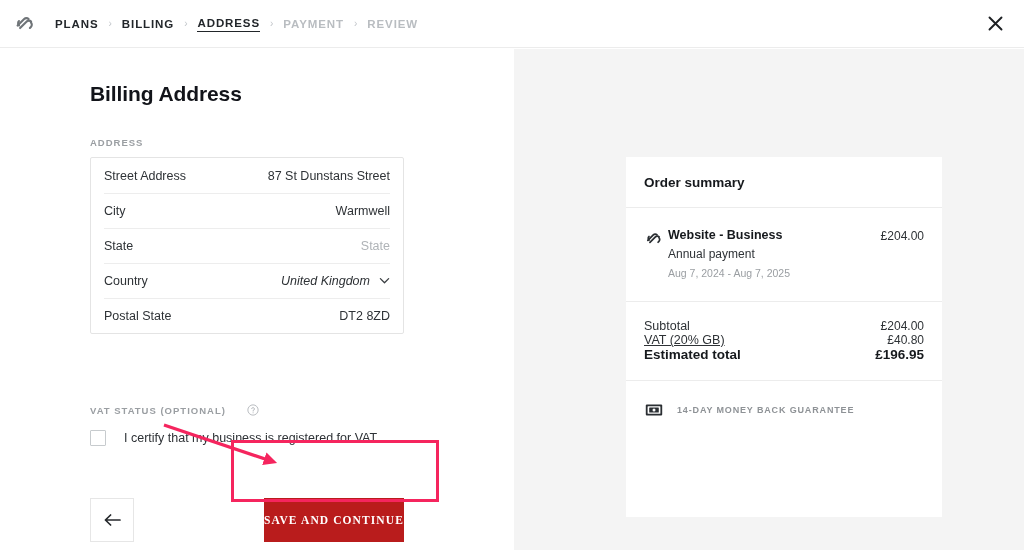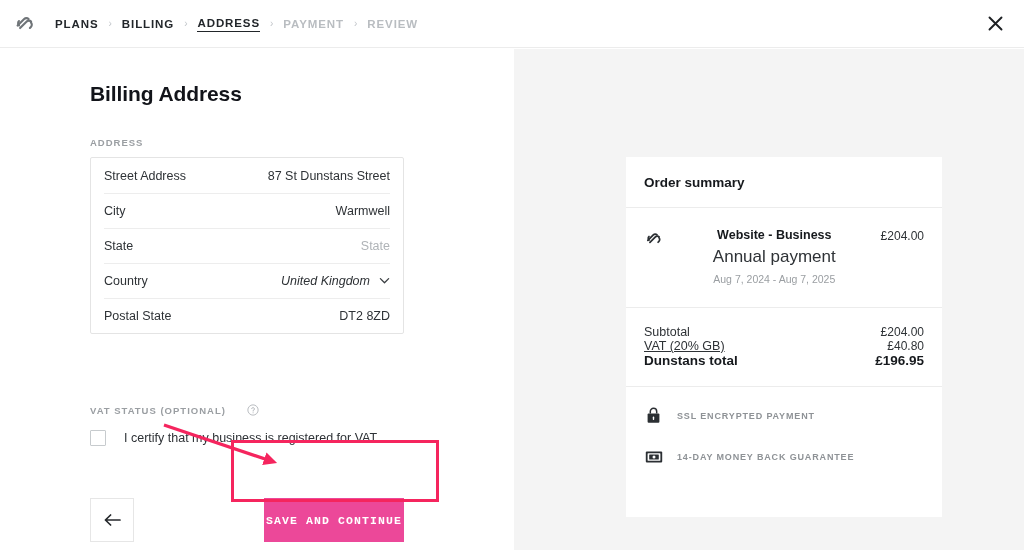--- a/index.html
+++ b/index.html
@@ -98,23 +98,23 @@
   .checkbox-label { font-size: 12.5px; color: #2e3236; margin-left: 18px; }
 
   .back-btn {
     position: absolute; left: 90px; top: 449px;
     width: 44px; height: 44px; border: 1px solid #e6e6e6; background: #fff;
     display: flex; align-items: center; justify-content: center; cursor: pointer;
   }
   .save-btn {
     position: absolute; left: 264px; top: 449px;
     width: 140px; height: 44px;
-    background: #ec4899; color: #ffffff; border: none;
+    background: #b91c1c; color: #ffffff; border: none;
     font-size: 11.5px; font-weight: 700; letter-spacing: 1.1px;
-    font-family: Liberation Mono, monospace;
+    font-family: Liberation Serif, serif;
     text-transform: uppercase; cursor: pointer;
   }
 
   
   .anno-box {
     position: absolute; left: 231px; top: 440px;
     width: 208px; height: 62px;
     border: 3px solid #f5255e; background: transparent;
     pointer-events: none;
   }
@@ -129,23 +129,23 @@
   .summary-head {
     height: 51px; display: flex; align-items: center; padding: 0 18px;
     border-bottom: 1px solid #ececec;
   }
   .summary-title { font-size: 13.5px; font-weight: 700; color: #16191d; }
   .line-item {
     display: flex; padding: 20px 18px 22px 18px;
     border-bottom: 1px solid #ececec;
   }
   .li-logo { width: 20px; height: 20px; flex: 0 0 20px; margin-top: 1px; }
-  .li-body { flex: 1; margin-left: 4px; text-align: center; }
+  .li-body { flex: 1; margin-left: 4px; }
   .li-name { font-size: 12.5px; font-weight: 700; color: #16191d; }
-  .li-sub { font-size: 17px; color: #2e3236; margin-top: 5px; }
+  .li-sub { font-size: 12px; color: #2e3236; margin-top: 5px; }
   .li-dates { font-size: 10.5px; color: #9a9ea2; margin-top: 6px; }
   .li-price { font-size: 12px; color: #2e3236; margin-top: 1px; }
 
   .totals { padding: 17px 18px 18px 18px; border-bottom: 1px solid #ececec; }
   .total-row { display: flex; justify-content: space-between; align-items: flex-start; }
   .total-row + .total-row { }
   .tr-label { font-size: 12.5px; color: #2e3236; }
   .tr-label.link { text-decoration: underline; cursor: pointer; }
   .tr-val { font-size: 12px; color: #2e3236; }
   .tr-label.grand { font-weight: 700; font-size: 13.5px; color: #16191d; }
@@ -284,36 +284,26 @@
     <div class="totals">
       <div class="total-row">
         <span class="tr-label">Subtotal</span>
         <span class="tr-val">£204.00</span>
       </div>
       <div class="total-row">
         <span class="tr-label link">VAT (20% GB)</span>
         <span class="tr-val">£40.80</span>
       </div>
       <div class="total-row">
-        <span class="tr-label grand">Dunstans total</span>
+        <span class="tr-label grand">Estimated total</span>
         <span class="tr-val grand">£196.95</span>
       </div>
     </div>
 
     <div class="trust">
-      <div class="trust-row">
-        <span class="trust-icon">
-          <svg width="15" height="17" viewBox="0 0 15 17">
-            <rect x="1.6" y="6.6" width="11.8" height="9.2" rx="1" fill="#2b2f33"></rect>
-            <path d="M4.3 6.6 V4.5 a3.2 3.2 0 0 1 6.4 0 V6.6" fill="none" stroke="#2b2f33" stroke-width="1.5"></path>
-            <rect x="6.8" y="9.6" width="1.4" height="3.3" rx="0.6" fill="#ffffff"></rect>
-          </svg>
-        </span>
-        <span class="trust-text">SSL ENCRYPTED PAYMENT</span>
-      </div>
       <div class="trust-row">
         <span class="trust-icon">
           <svg width="18" height="14" viewBox="0 0 18 14">
             <rect x="0.8" y="1.4" width="16.4" height="11.2" rx="1.1" fill="#2b2f33"></rect>
             <rect x="2.6" y="3.2" width="12.8" height="7.6" rx="0.6" fill="#ffffff"></rect>
             <rect x="4.2" y="4.6" width="9.6" height="4.8" rx="0.5" fill="#2b2f33"></rect>
             <circle cx="9" cy="7" r="1.5" fill="#ffffff"></circle>
           </svg>
         </span>
         <span class="trust-text">14-DAY MONEY BACK GUARANTEE</span>

